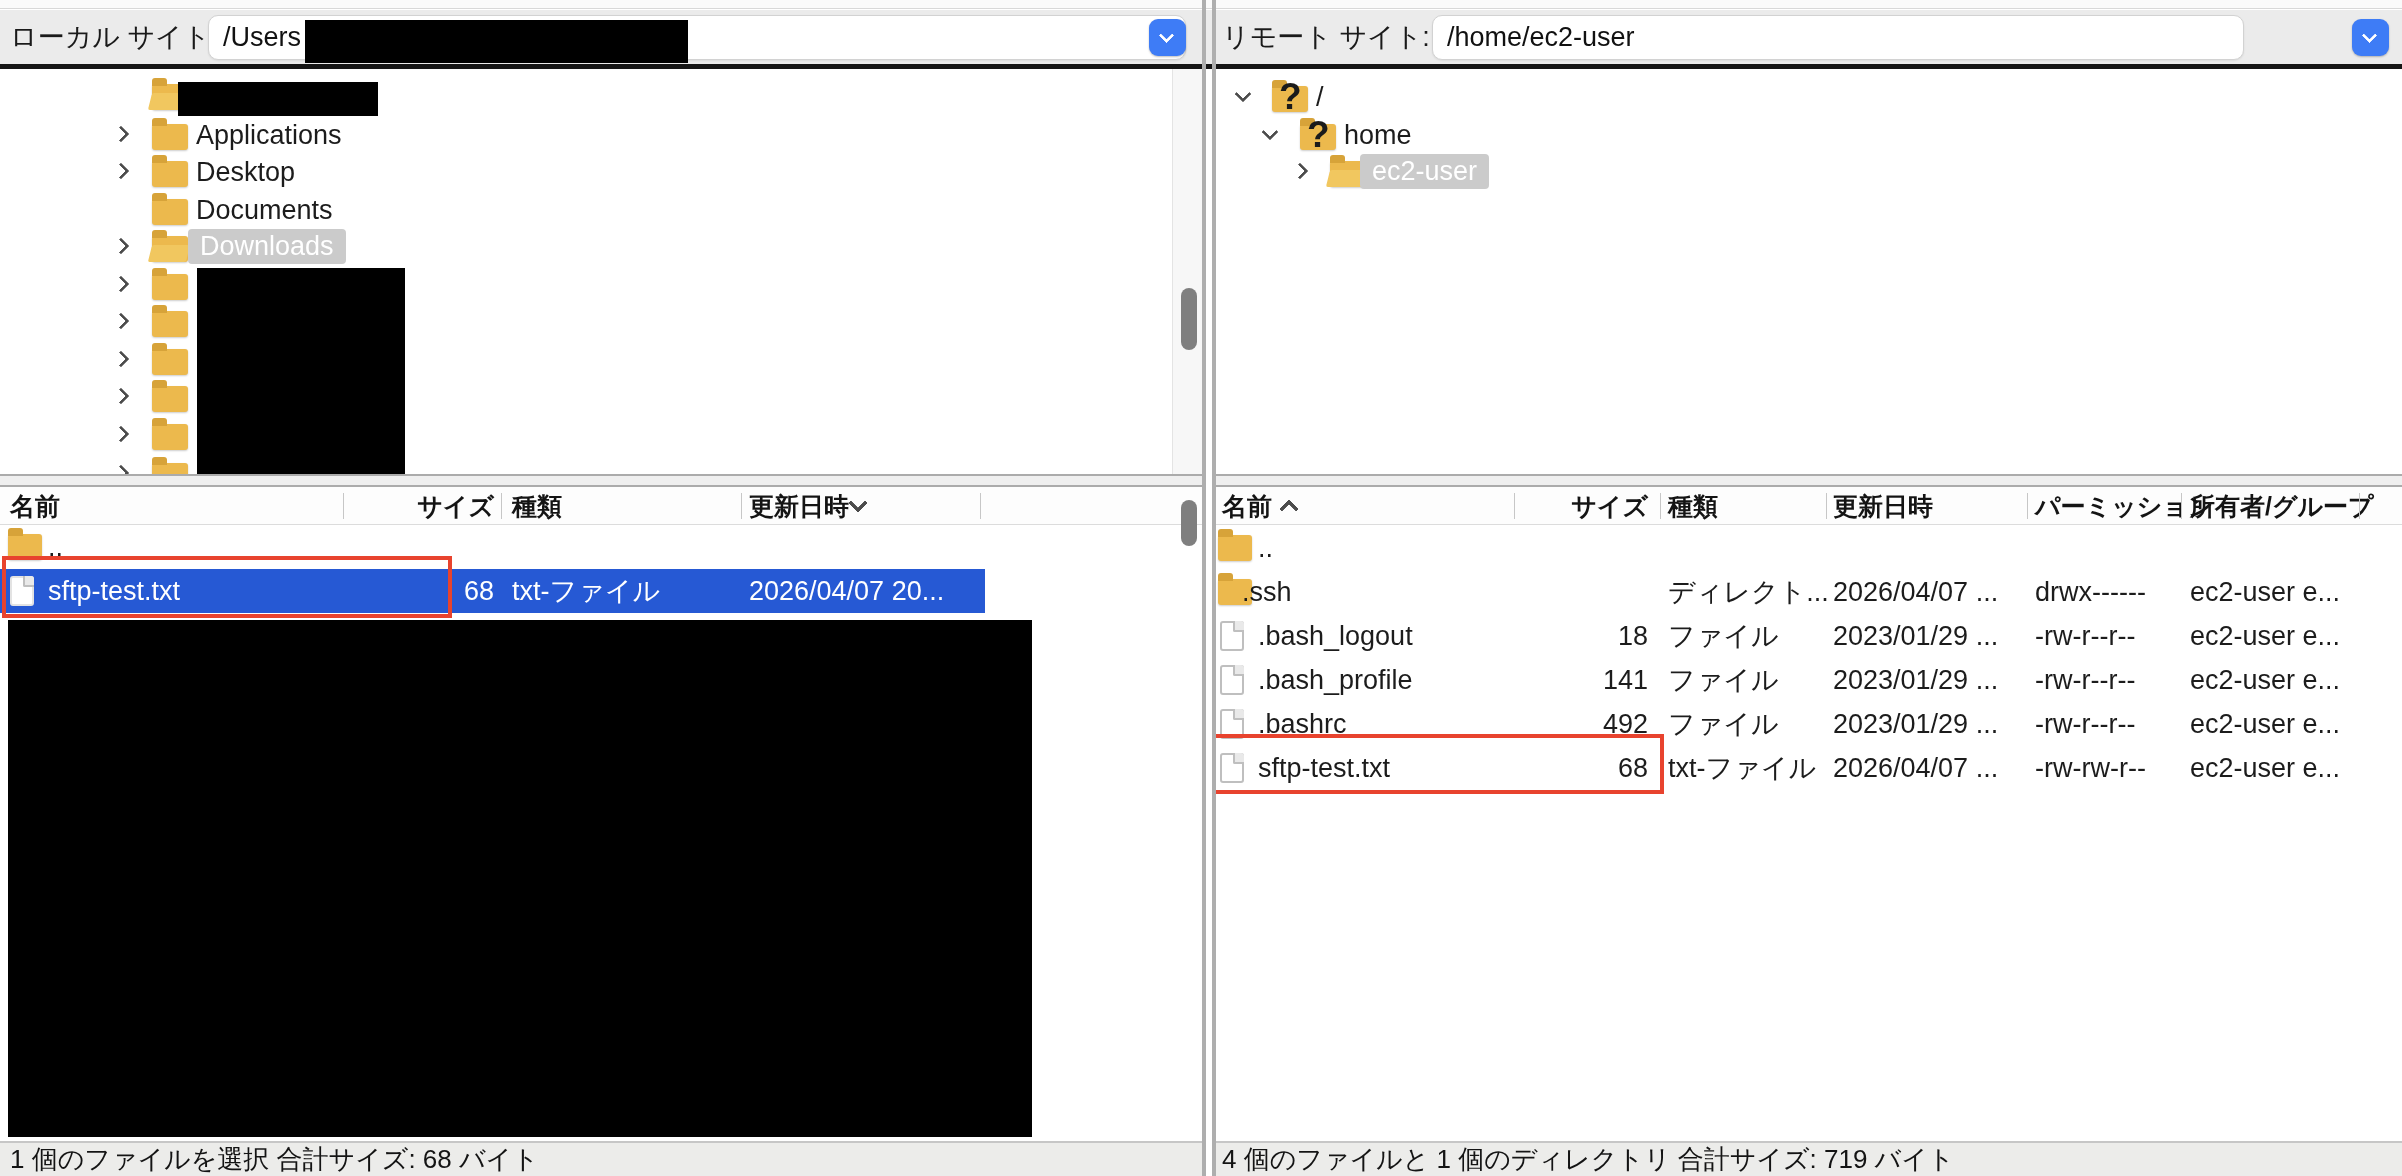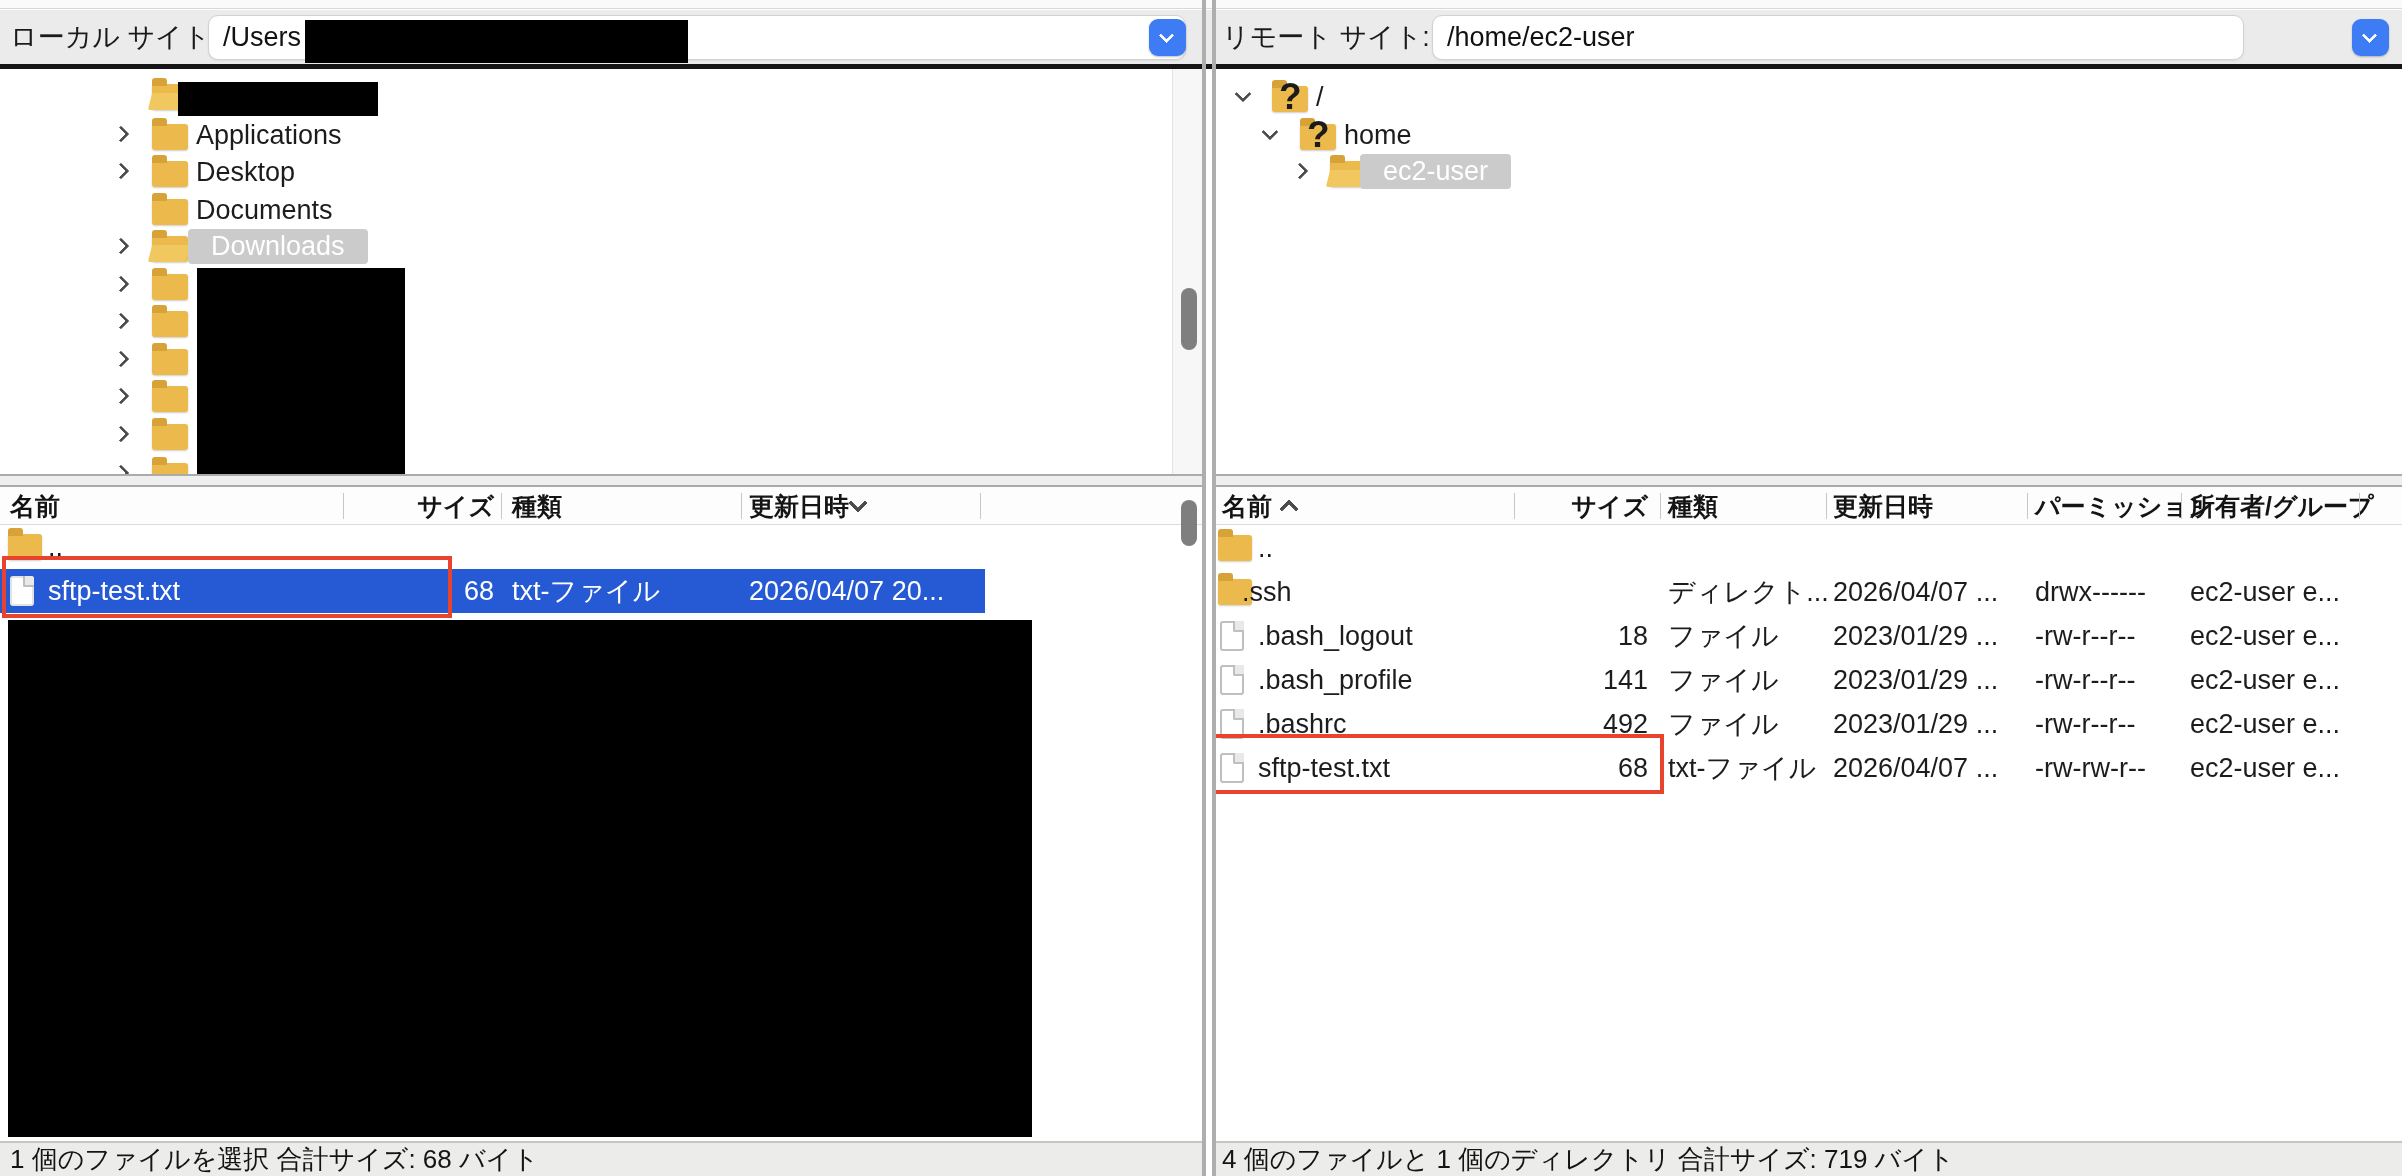--- a/index.html
+++ b/index.html
@@ -27,21 +27,21 @@
 
   .folder { position:absolute; width:36px; height:26px; background:#ecb94d; border-radius:3px; box-shadow:0 1px 2px rgba(0,0,0,0.2); }
   .folder::before { content:""; position:absolute; left:0; top:-6px; width:15px; height:8px; background:#d7a339; border-radius:3px 3px 0 0; }
   .folder.open::after { content:""; position:absolute; left:-2px; bottom:0; width:38px; height:17px; background:#f1c75f; border-radius:2px 3px 2px 2px; transform:skewX(-14deg); }
   .folder.q::after { content:"?"; position:absolute; left:7px; top:-10px; font-size:37px; font-weight:700; color:#1b1b1b; font-family:"Liberation Sans",sans-serif; }
 
   .file-icon { position:absolute; width:24px; height:30px; background:#fff; border:2px solid #bfbfbf; border-radius:3px; }
   .file-icon::after { content:""; position:absolute; right:-2px; top:-2px; width:9px; height:9px; background:#e9e9e9; border-left:2px solid #bfbfbf; border-bottom:2px solid #bfbfbf; border-radius:0 3px 0 2px; }
 
   .tree-label { position:absolute; font-size:27px; line-height:34px; top:2px; white-space:nowrap; }
-  .sel-chip { position:absolute; background:#cbcbcb; color:#fff; border-radius:4px; font-size:27px; line-height:35px; top:1px; padding:0 23px; white-space:nowrap; }
+  .sel-chip { position:absolute; background:#cbcbcb; color:#fff; border-radius:4px; font-size:27px; line-height:35px; top:1px; padding:0 12px; white-space:nowrap; }
 
   
   .scroll-track { top:69px; width:30px; height:405px; background:#f7f7f7; border-left:1px solid #e4e4e4; }
   .scroll-thumb { width:16px; border-radius:8px; background:#7f7f7f; }
 
   
   .hsplit { height:13px; background:#efefef; border-top:2px solid #ababab; border-bottom:2px solid #ababab; top:474px; }
 
   
   .list-header { top:487px; height:38px; background:#fdfdfd; border-bottom:1px solid #dcdcdc; }

